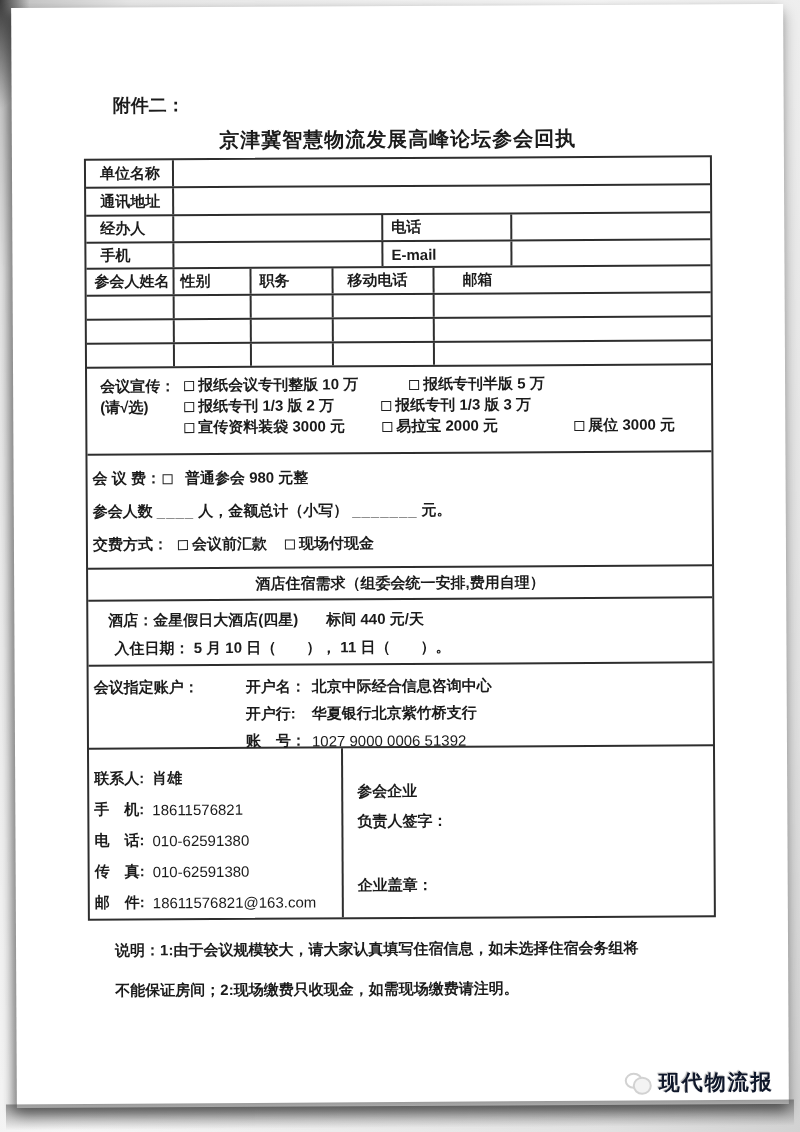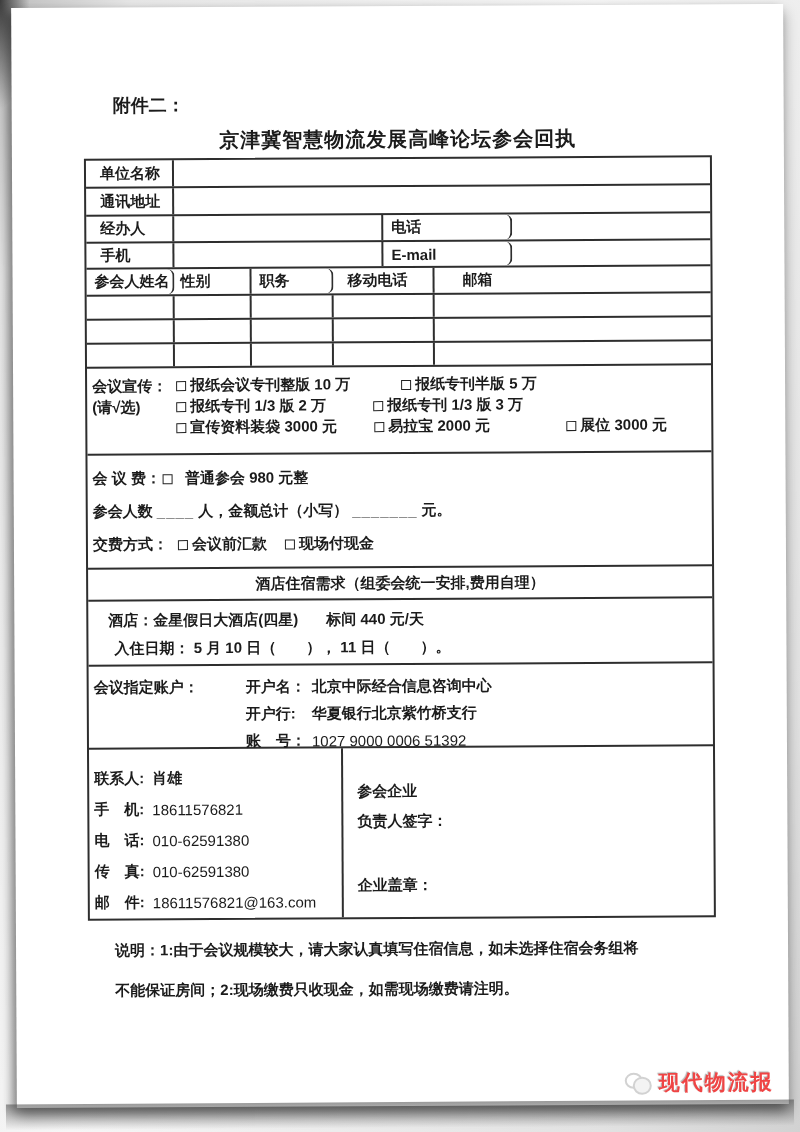--- a/index.html
+++ b/index.html
@@ -31,27 +31,27 @@
   .tr{display:flex;box-sizing:border-box;border-bottom:2px solid #2e2e2e;flex:0 0 auto;}
   .tr:last-child{border-bottom:none;}
   .cell{box-sizing:border-box;border-right:2px solid #2e2e2e;display:flex;align-items:center;overflow:hidden;}
   .cell:last-child{border-right:none;}
   .lbl{font-weight:700;padding-left:14px;}
   .b{font-weight:700;}
   .w98{width:88px;} .w209{width:209px;} .w129{width:129px;}
   .w77{width:77px;} .w82{width:82px;} .w101{width:101px;}
   .flex1{flex:1;}
   .h28{height:28px;} .h27{height:27px;} .h26{height:26px;} .h24{height:24px;}
-  .pl6{padding-left:6px;} .pl8{padding-left:8px;border-radius:7px;} .pl28{padding-left:28px;}
+  .pl6{padding-left:6px;} .pl8{padding-left:8px;} .pl28{padding-left:28px;}
   .cb{display:inline-block;width:8px;height:8px;border:1px solid #222;margin-right:4px;flex:0 0 auto;background:#fff;}
   .opt{display:inline-flex;align-items:center;font-weight:700;}
   .sec{flex-direction:row;}
   
   .promo{height:87px;padding-top:7px;}
-  .promo-left{width:84px;padding-left:5px;font-weight:700;}
+  .promo-left{width:84px;padding-left:13px;font-weight:700;}
   .promo-left div{height:21px;line-height:21px;}
   .promo-right{flex:1;}
   .optline{display:flex;align-items:center;height:21px;}
   .ow1{width:225px;} .ow2{width:197px;} .ow3{width:198px;} .ow4{width:192px;}
   
   .fee{height:114px;flex-direction:column;display:flex;padding:14px 0 0 5px;}
   .feeline{display:flex;align-items:center;height:22px;margin-bottom:14px;font-weight:700;}
   .blank{font-weight:700;letter-spacing:1px;margin:0 4px;}
   .num{font-weight:400;}
   
@@ -68,21 +68,21 @@
   .cline{height:31px;display:flex;align-items:center;}
   .ck{display:inline-block;width:58px;font-weight:700;}
   .contact-right{flex:1;flex-direction:column;align-items:flex-start !important;padding:34px 0 0 14px;}
   .contact-right div{font-weight:700;height:30px;}
   .stampgap{height:34px !important;}
   
   .notes{position:absolute;left:99px;top:930px;width:580px;font-size:15px;font-weight:700;}
   .notes div{margin-bottom:14px;line-height:26px;}
   
   .wm{position:absolute;left:608px;top:1064px;display:flex;align-items:center;
-      color:#ef4444;font-weight:700;font-size:21px;letter-spacing:2px;
+      color:#0f172a;font-weight:700;font-size:21px;letter-spacing:2px;
       text-shadow:1px 1px 0 #ffffff,-1px -1px 1px #b3b3b3;}
   .wm-logo{position:relative;width:30px;height:24px;margin-right:4px;flex:0 0 auto;}
   .wm-logo i{position:absolute;border:2px solid #d2d2d2;border-radius:50%;box-shadow:1px 1px 0 #fff;}
   .wm-logo i.c1{left:0;top:2px;width:14px;height:12px;}
   .wm-logo i.c2{left:8px;top:6px;width:15px;height:14px;background:#f3f3f3;}
 </style>
 </head>
 <body>
 
 <div class="stage">

